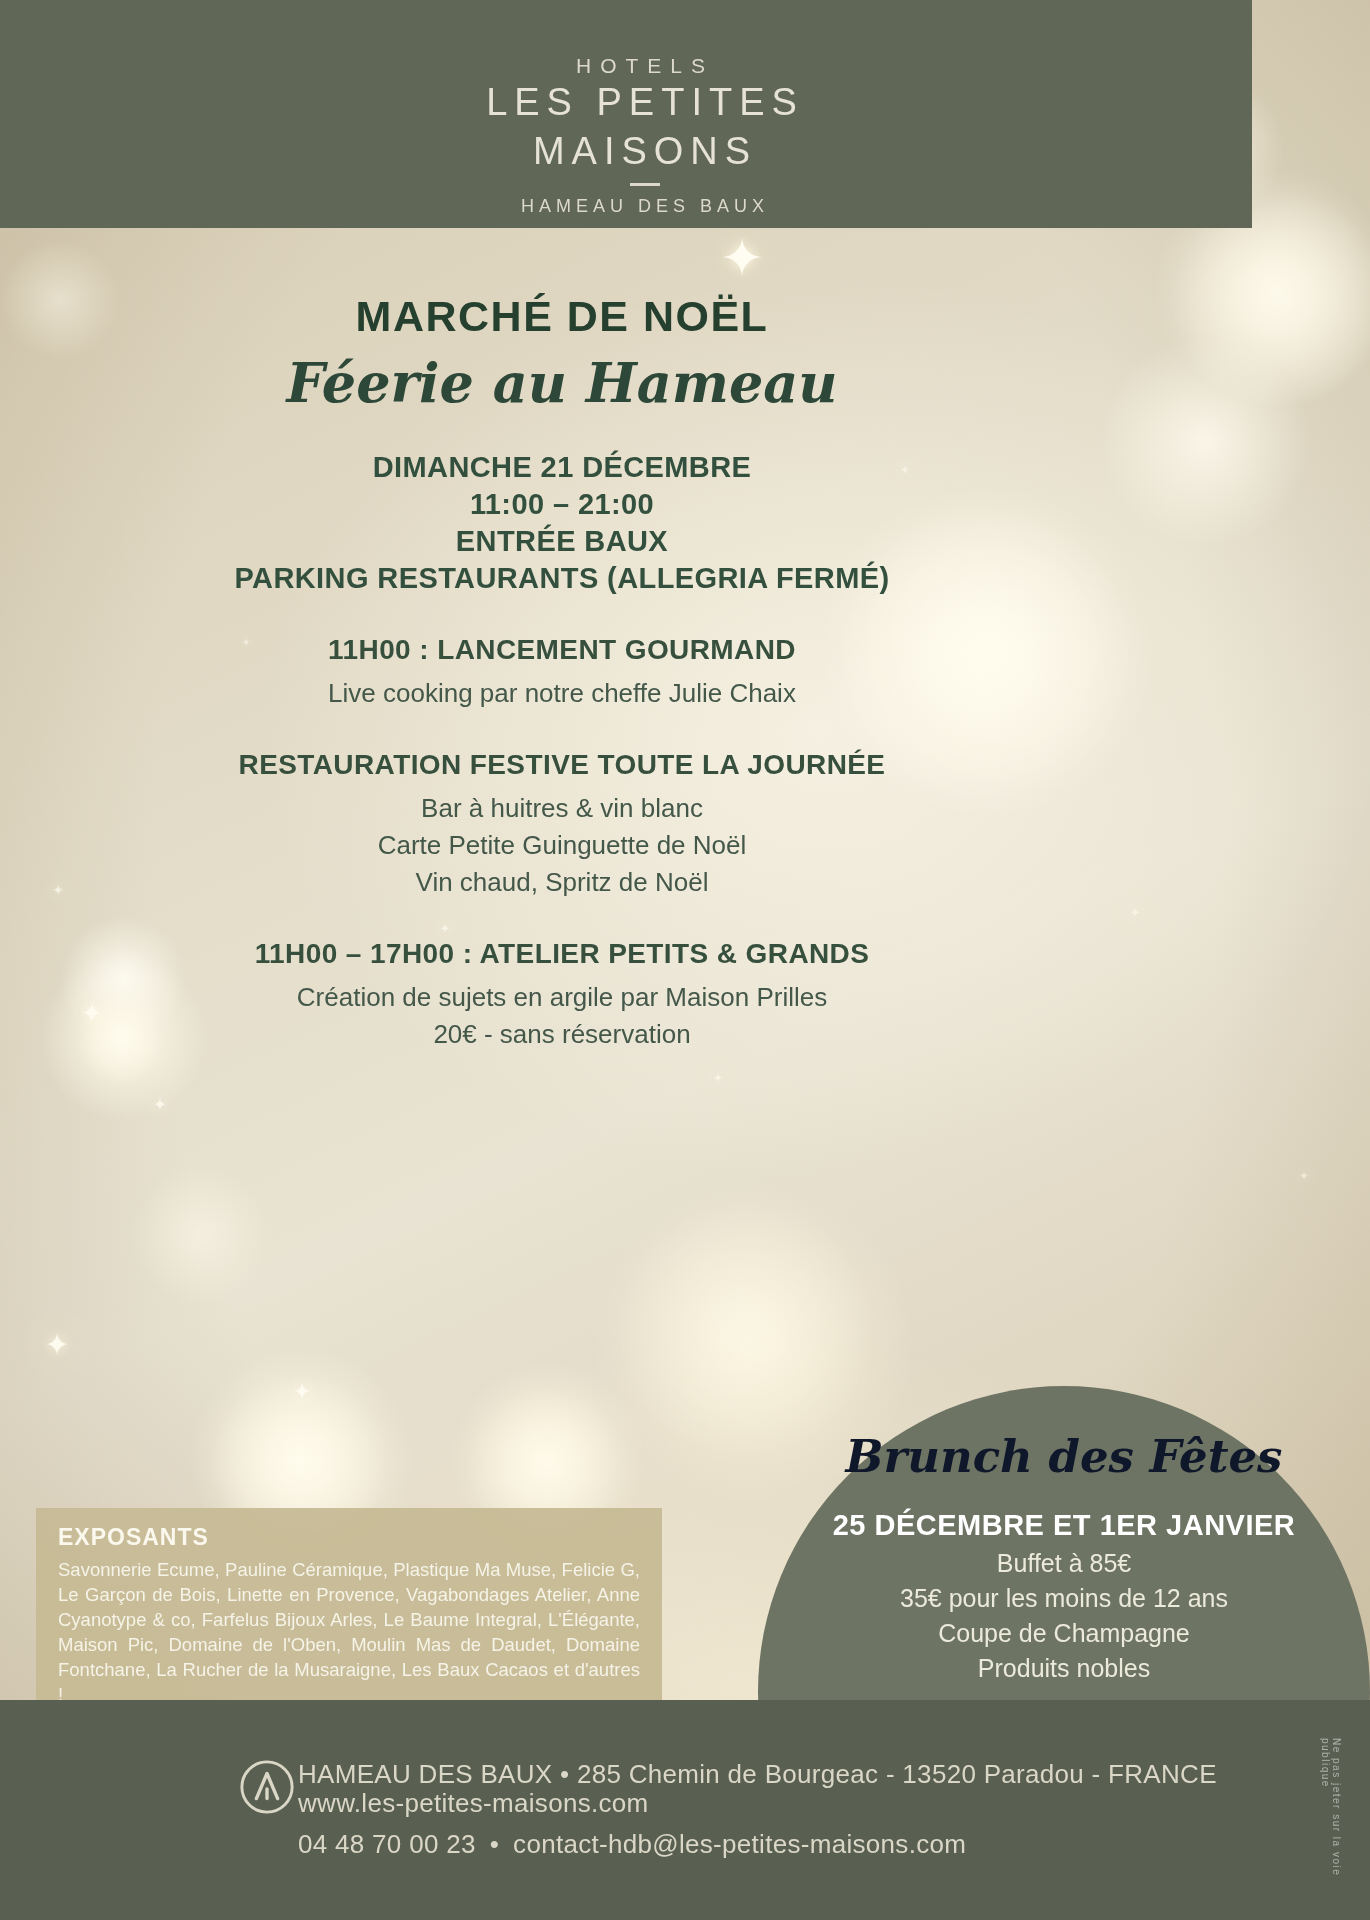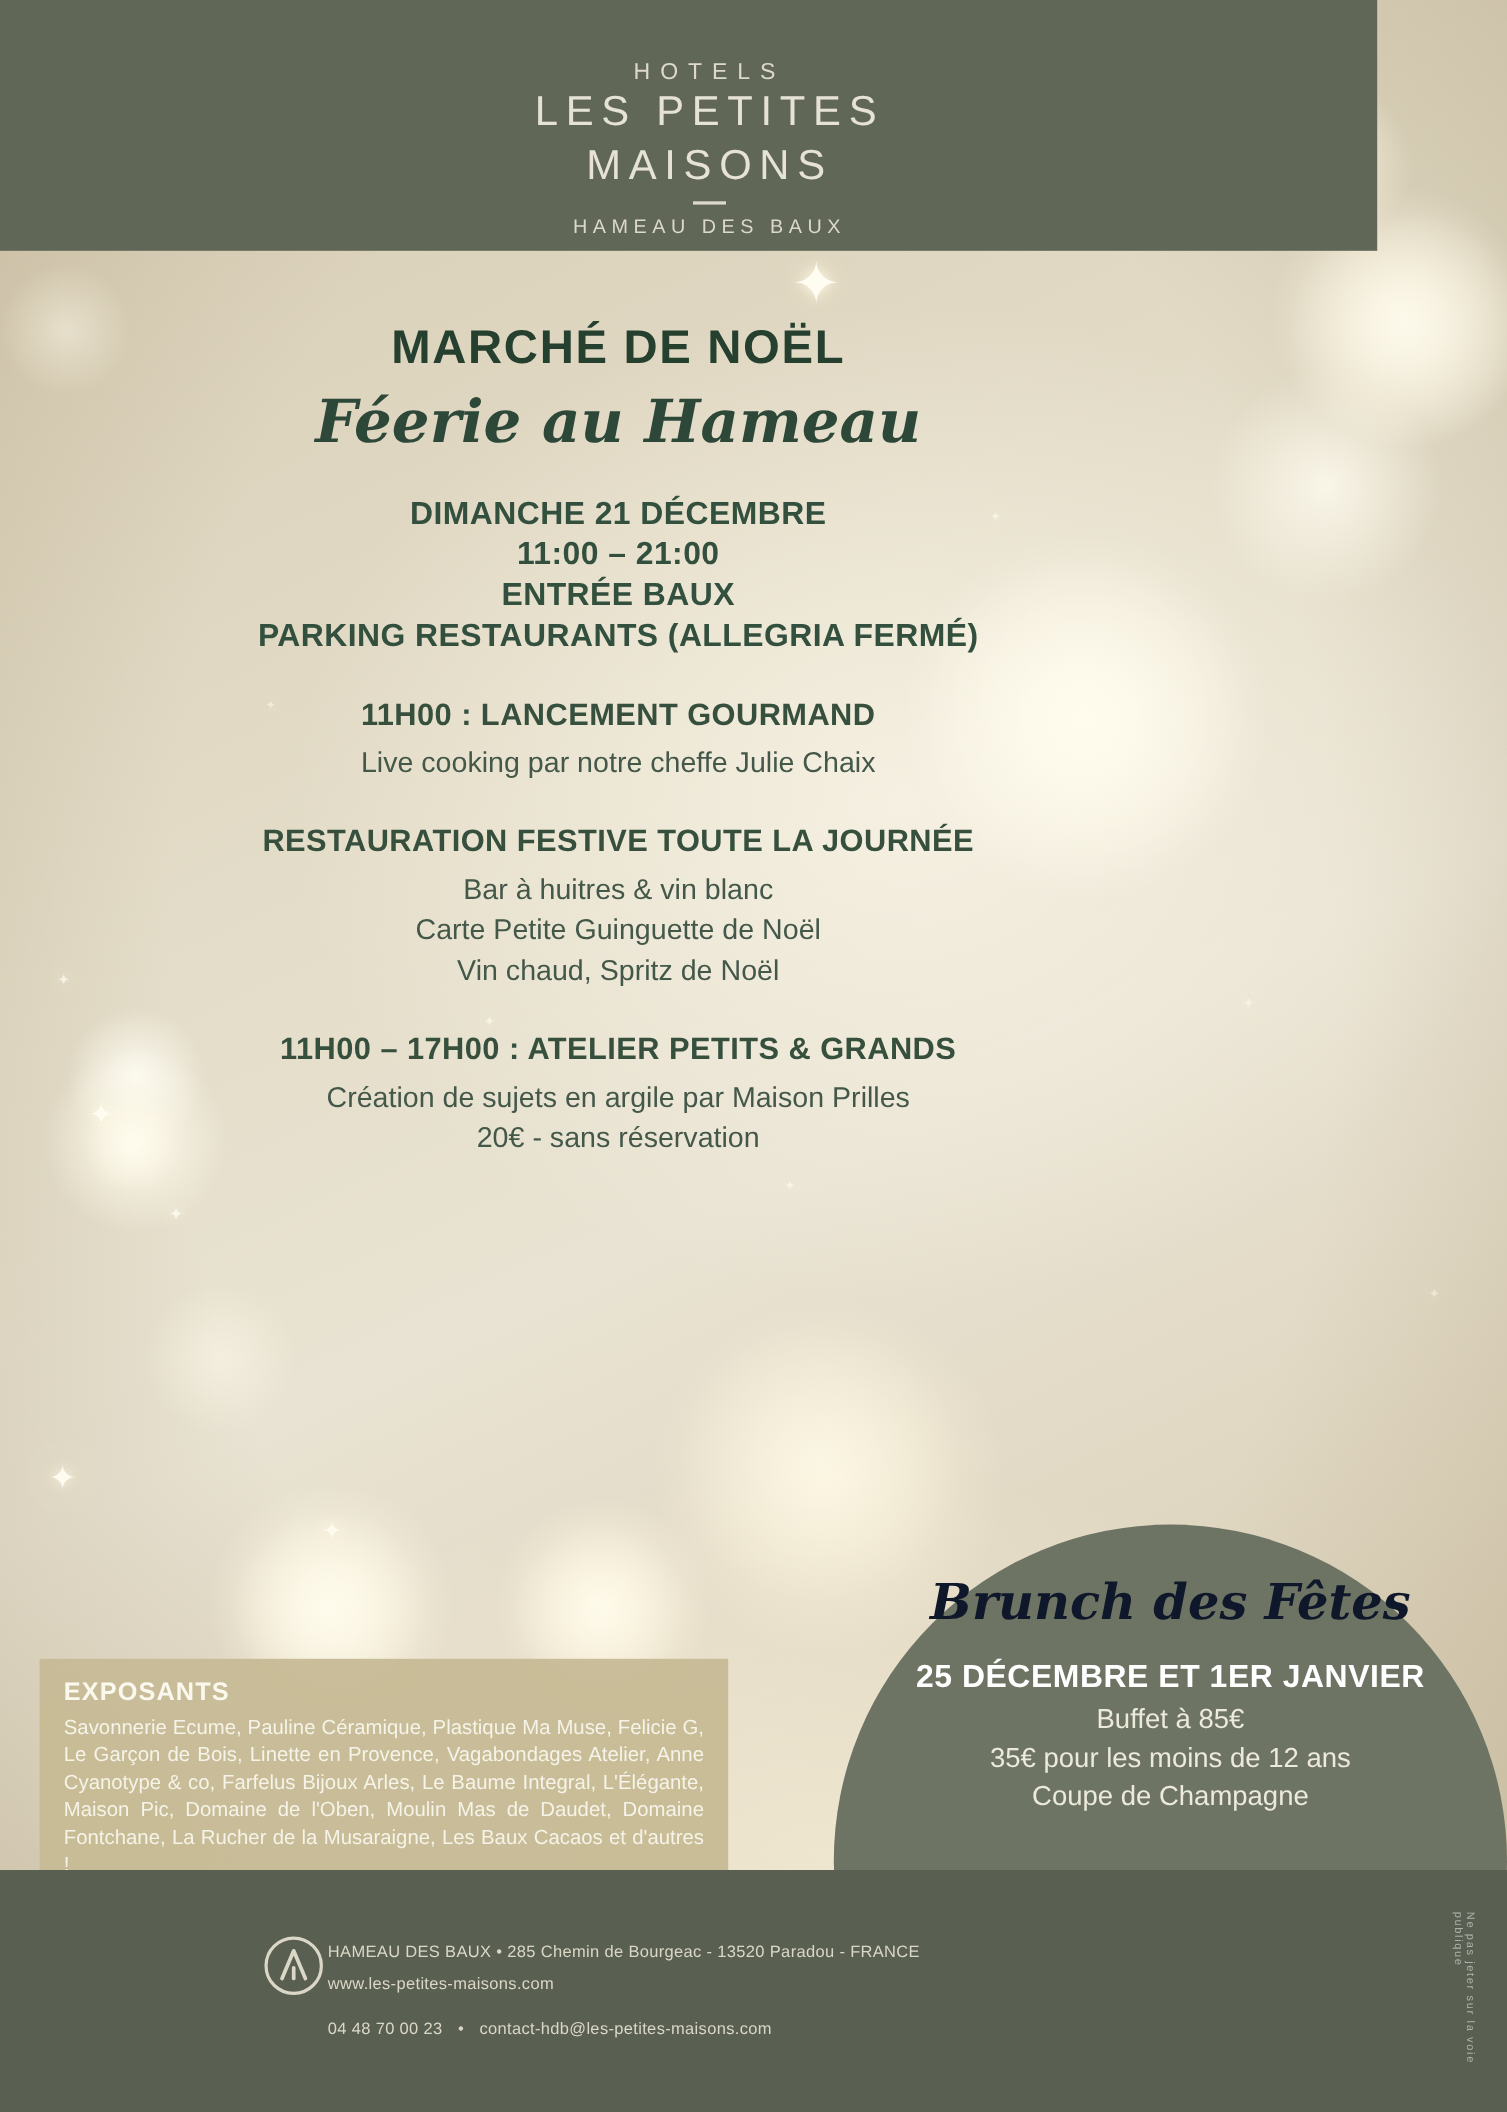--- a/index.html
+++ b/index.html
@@ -50,21 +50,21 @@
   .brunch{position:absolute;left:758px;top:1386px;width:612px;height:612px;border-radius:50%;
     background:#6e7464;text-align:center;color:#f1ede0;box-sizing:border-box;padding-top:44px;}
   .brunch-script{font-family:"DejaVu Serif",serif;font-style:italic;font-weight:600;
     font-size:45px;color:#0f172a;}
   .brunch-heading{font-size:29px;font-weight:bold;letter-spacing:.5px;margin-top:26px;color:#ffffff;}
   .brunch-line{font-size:25px;line-height:35px;color:#eceadb;}
   .brunch-line.first{margin-top:4px;}
   
   .footer{position:absolute;left:0;top:1700px;width:1370px;height:220px;background:#596052;color:#dbd7c6;z-index:5;}
   .f-logo{position:absolute;left:238px;top:58px;width:58px;height:58px;}
-  .f-text{position:absolute;left:298px;top:60px;font-size:15px;line-height:29px;letter-spacing:.3px;}
+  .f-text{position:absolute;left:298px;top:60px;font-size:26px;line-height:29px;letter-spacing:.3px;}
   .f-line3{margin-top:12px;}
   .f-sep{display:inline-block;margin:0 14px;}
   .v-note{position:absolute;right:28px;top:38px;writing-mode:vertical-rl;font-size:10px;
     letter-spacing:1.5px;color:rgba(255,255,255,.5);}
 </style>
 </head>
 <body>
 
 <div class="poster">
 
@@ -138,20 +138,21 @@
     <div class="exp-title">EXPOSANTS</div>
     <p class="exp-text">Savonnerie Ecume, Pauline Céramique, Plastique Ma Muse, Felicie G, Le Garçon de Bois, Linette en Provence, Vagabondages Atelier, Anne Cyanotype &amp; co, Farfelus Bijoux Arles, Le Baume Integral, L'Élégante, Maison Pic, Domaine de l'Oben, Moulin Mas de Daudet, Domaine Fontchane, La Rucher de la Musaraigne, Les Baux Cacaos et d'autres !</p>
   </aside>
 
   <div class="brunch">
     <div class="brunch-script">Brunch des Fêtes</div>
     <div class="brunch-heading">25 DÉCEMBRE ET 1ER JANVIER</div>
     <div class="brunch-line first">Buffet à 85€</div>
     <div class="brunch-line">35€ pour les moins de 12 ans</div>
     <div class="brunch-line">Coupe de Champagne</div>
+    <div class="brunch-line">Produits nobles</div>
   </div>
 
   <footer class="footer">
     <svg class="f-logo" viewBox="0 0 60 60" aria-hidden="true">
       <circle cx="30" cy="30" r="26" fill="none" stroke="#dbd7c6" stroke-width="3"></circle>
       <path d="M19 42 L30 16 L41 42" fill="none" stroke="#dbd7c6" stroke-width="3.5" stroke-linecap="round" stroke-linejoin="round"></path>
       <line x1="30" y1="32" x2="30" y2="42" stroke="#dbd7c6" stroke-width="3.5" stroke-linecap="round"></line>
     </svg>
     <div class="f-text">
       <div>HAMEAU DES BAUX • 285 Chemin de Bourgeac - 13520 Paradou - FRANCE</div>

